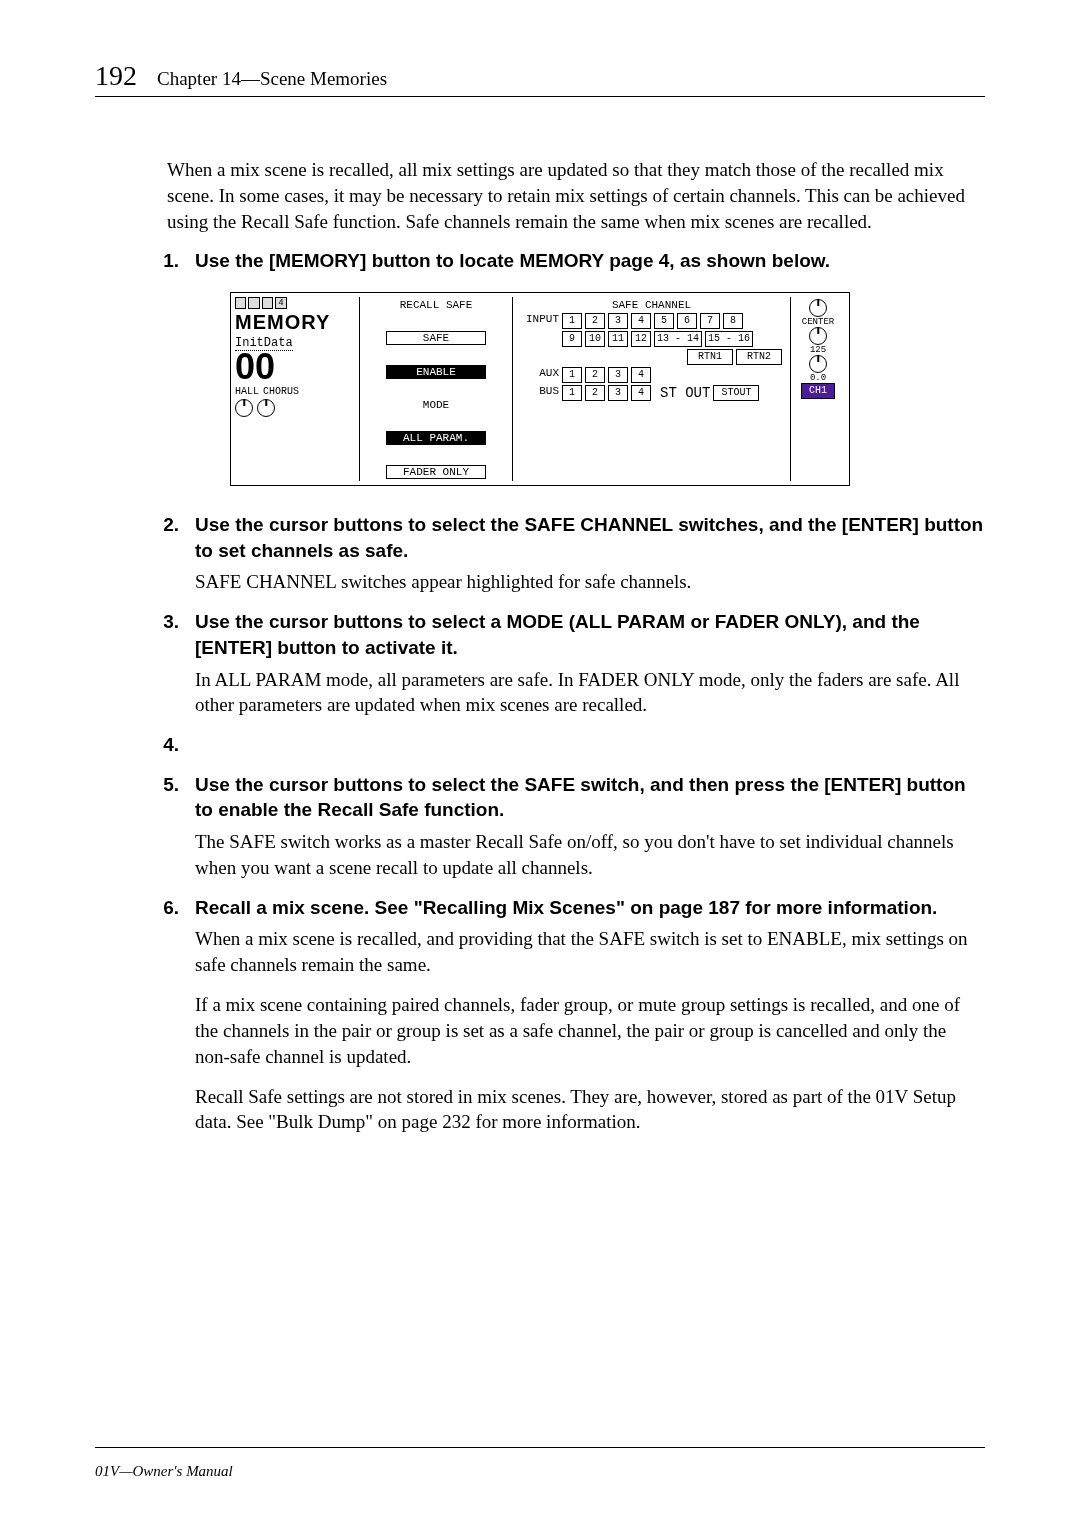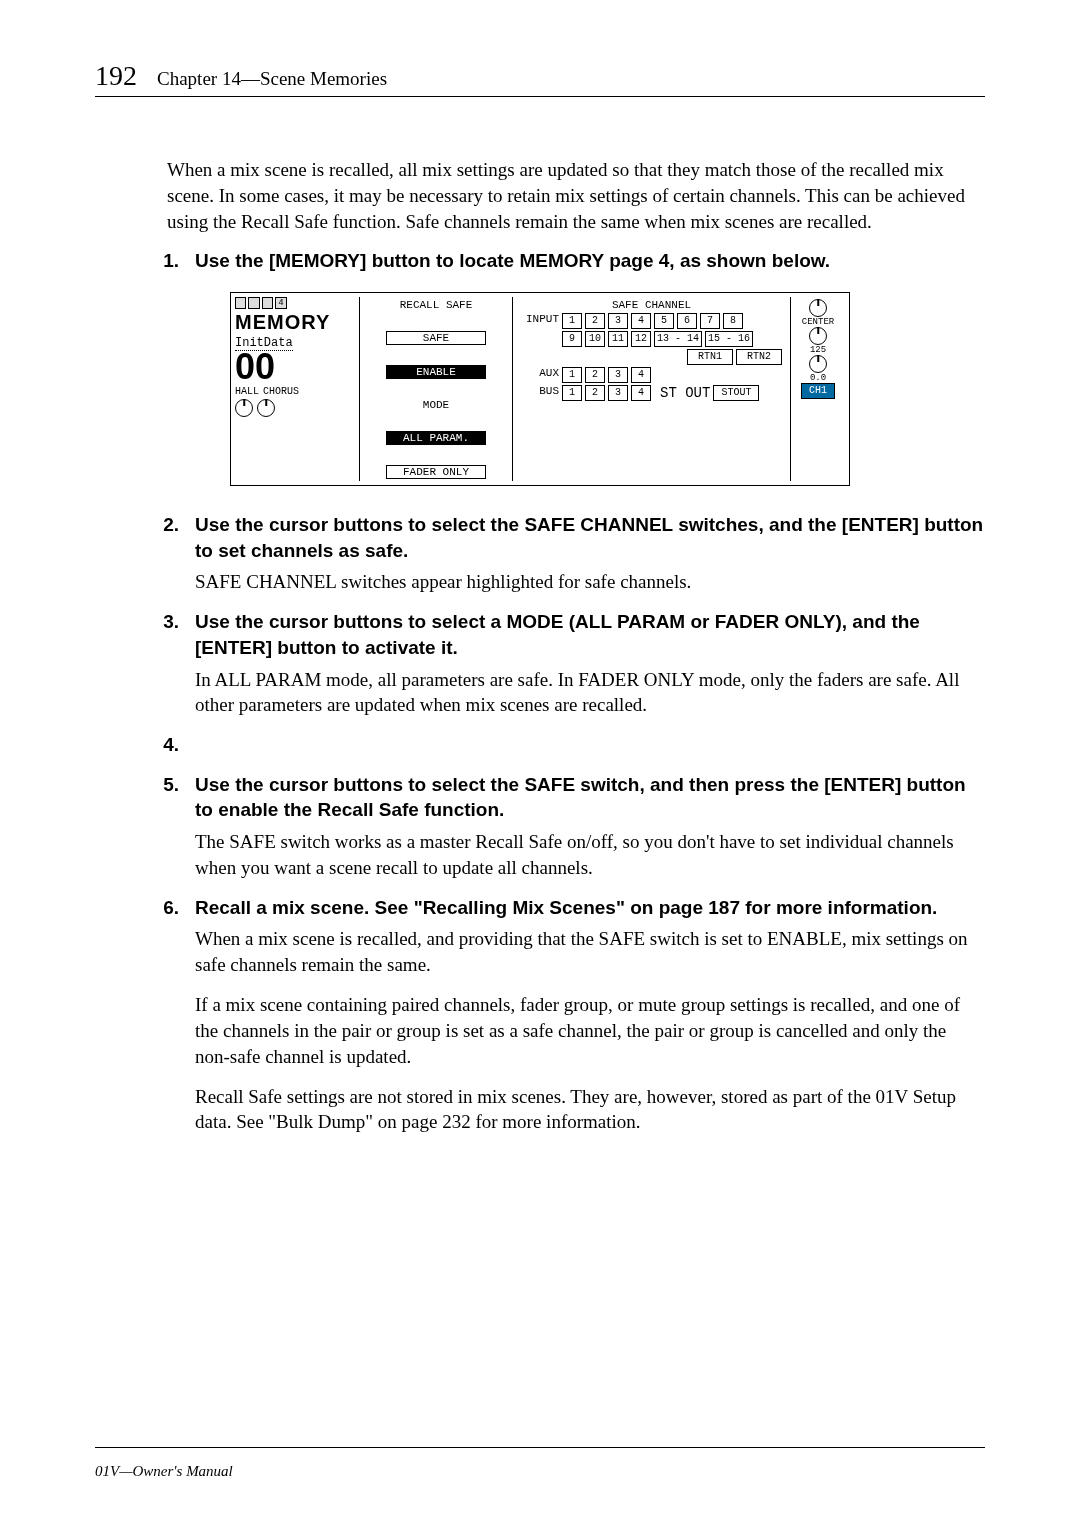--- a/index.html
+++ b/index.html
@@ -143,21 +143,21 @@
   .lcd-mid .btn.dark{background:#000;color:#fff;}
   .lcd-right {
     flex:1;
     padding:2px 4px;
     position:relative;
   }
   .lcd-right .hdr{font-size:11px;text-align:center;}
   .chip-row{display:flex;gap:3px;margin:2px 0;font-size:10px;}
   .chip-row .lbl{min-width:38px;text-align:right;font-size:11px;}
   .chip{border:1.5px solid #000;min-width:14px;height:14px;display:flex;align-items:center;justify-content:center;font-size:10px;padding:0 2px;line-height:1;}
-  .chip.dark{background:#0369a1;color:#fff;}
+  .chip.dark{background:#4c1d95;color:#fff;}
   .chip.wide{min-width:40px;}
   .lcd-far {
     width:54px;border-left:1px solid #000;display:flex;flex-direction:column;align-items:center;justify-content:flex-start;font-size:9px;padding:2px 0;
   }
   .footer {
     position:absolute;
     bottom:48px;
     left:95px;
     font-style: italic;
     font-size: 15px;

